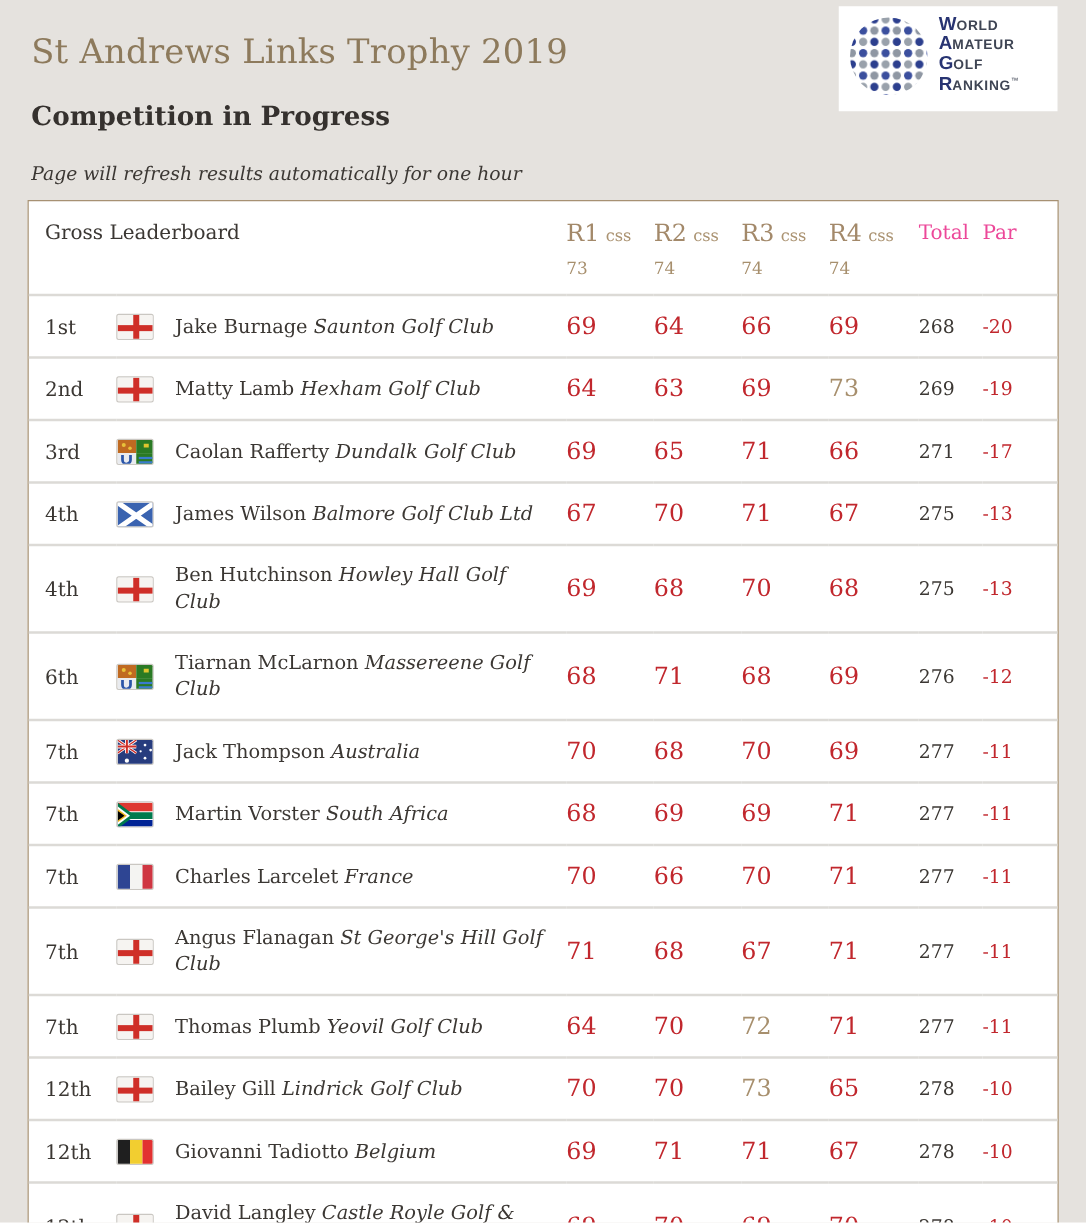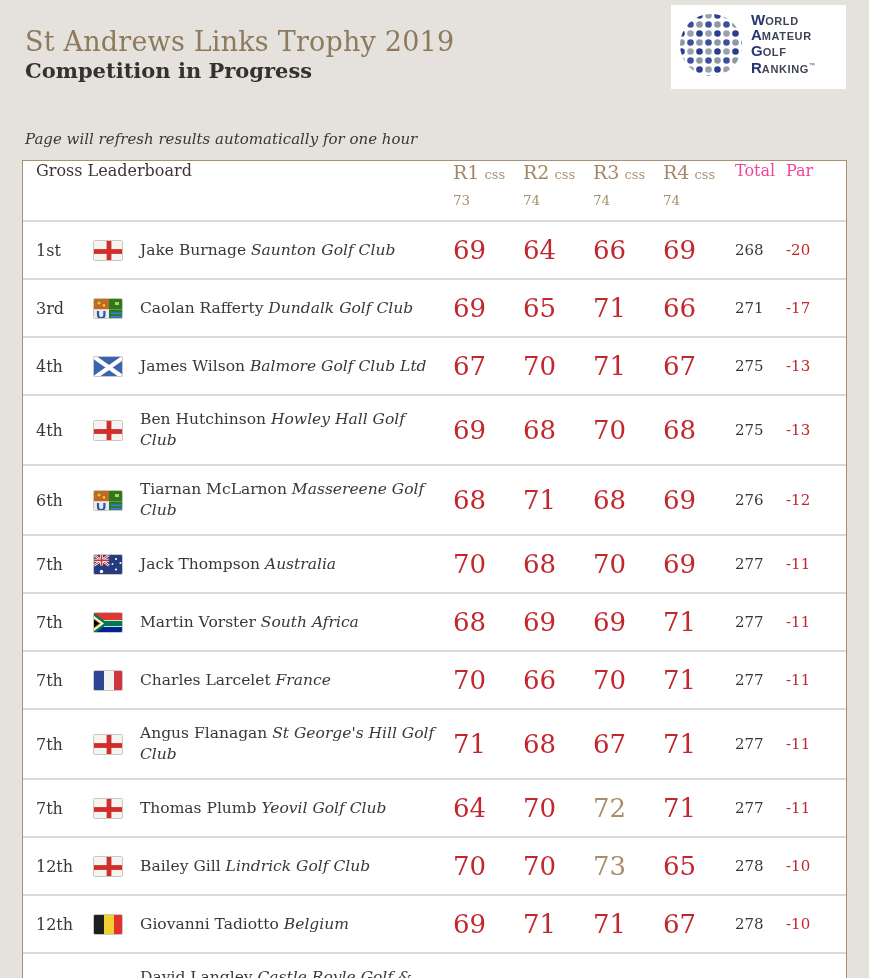--- a/index.html
+++ b/index.html
@@ -11,21 +11,21 @@
     position:relative;
   }
 
   
   .page-title {
     position:absolute; left:25px; top:26px;
     font-size:27px; font-weight:400; color:#8d7a5c;
     letter-spacing:.2px;
   }
   .competition-status {
-    position:absolute; left:25px; top:58px;
+    position:absolute; left:25px; top:80px;
     font-size:21px; font-weight:700; color:#35312e;
   }
   .refresh-note {
     position:absolute; left:25px; top:130px;
     font-size:15px; font-style:italic; color:#3b3733;
   }
 
   
   .wagr-logo {
     position:absolute; left:671px; top:5px;
@@ -47,21 +47,21 @@
   }
   table { border-collapse:collapse; table-layout:fixed; width:823px; }
   col.c-pos   { width:70px; }
   col.c-flag  { width:47px; }
   col.c-name  { width:313px; }
   col.c-r     { width:70px; }
   col.c-r4    { width:72px; }
   col.c-total { width:51px; }
   col.c-par   { width:60px; }
 
-  thead td { vertical-align:top; padding-bottom:12px;margin-left:12px; }
+  thead td { vertical-align:top; padding-top:15px; padding-bottom:12px;margin-left:12px; }
   .board-title { font-size:16px; color:#3b3733; padding-left:13px; }
   .round-head .rlab { font-size:19px; color:#a3896a; }
   .round-head .runit { font-size:13px; color:#ab9372; }
   .round-head .rcss { display:block; margin-top:9px; font-size:13.5px; color:#a78f6d; }
   .th-dark { font-size:16px; color:#ec4899; }
 
   tbody td {
     border-top:2px solid #dcdad6;
     padding-top:13px; padding-bottom:13px;
     vertical-align:middle;
@@ -69,21 +69,21 @@
   td.pos { font-size:16px; padding-left:13px; color:#3b3733; }
   td.flagcell { padding-top:9px; padding-bottom:9px; }
   .flag {
     display:inline-block; width:30px; height:21px;
     border:1px solid #cac7c2; border-radius:2px;
     overflow:hidden; background:#fff; vertical-align:middle;
   }
   .flag svg { display:block; }
   td.name { font-size:15.5px; color:#3b3733; line-height:21px; padding-right:10px; }
   td.name .club { font-style:italic; }
-  td.score { font-size:26px; }
+  td.score { font-size:19px; }
   td.score.red { color:#c1272d; }
   td.score.tan { color:#a78f6d; }
   td.total { font-size:15px; color:#3b3733; }
   td.par { font-size:15px; color:#c1272d; }
 </style>
 </head>
 <body>
 
 <h1 class="page-title">St Andrews Links Trophy 2019</h1>
 <h2 class="competition-status">Competition in Progress</h2>
@@ -164,20 +164,38 @@
       <span class="club">Saunton Golf Club</span>
     </td>
     <td class="score red">69</td>
     <td class="score red">64</td>
     <td class="score red">66</td>
     <td class="score red">69</td>
     <td class="total">268</td>
     <td class="par">-20</td>
   </tr>
 
+  <tr>
+    <td class="pos">2nd</td>
+    <td class="flagcell"><span class="flag"><svg width="30" height="21" viewBox="0 0 30 21">
+                <rect width="30" height="21" fill="#f6f4f1"></rect>
+                <rect x="12.6" y="0" width="4.8" height="21" fill="#cf2f28"></rect>
+                <rect x="0" y="8.1" width="30" height="4.8" fill="#cf2f28"></rect>
+              </svg></span></td>
+    <td class="name">
+      <span>Matty Lamb </span>
+      <span class="club">Hexham Golf Club</span>
+    </td>
+    <td class="score red">64</td>
+    <td class="score red">63</td>
+    <td class="score red">69</td>
+    <td class="score tan">73</td>
+    <td class="total">269</td>
+    <td class="par">-19</td>
+  </tr>
 
   <tr>
     <td class="pos">3rd</td>
     <td class="flagcell"><span class="flag"><svg width="30" height="21" viewBox="0 0 30 21">
                 <rect width="15" height="10.5" fill="#c06a21"></rect>
                 <rect x="15" width="15" height="10.5" fill="#2a7a24"></rect>
                 <rect y="10.5" width="15" height="10.5" fill="#e9ebef"></rect>
                 <rect x="15" y="10.5" width="15" height="10.5" fill="#2a7a24"></rect>
                 <circle cx="5" cy="4" r="1.6" fill="#e8c23a"></circle>
                 <circle cx="10" cy="6.5" r="1.4" fill="#e8c23a"></circle>

